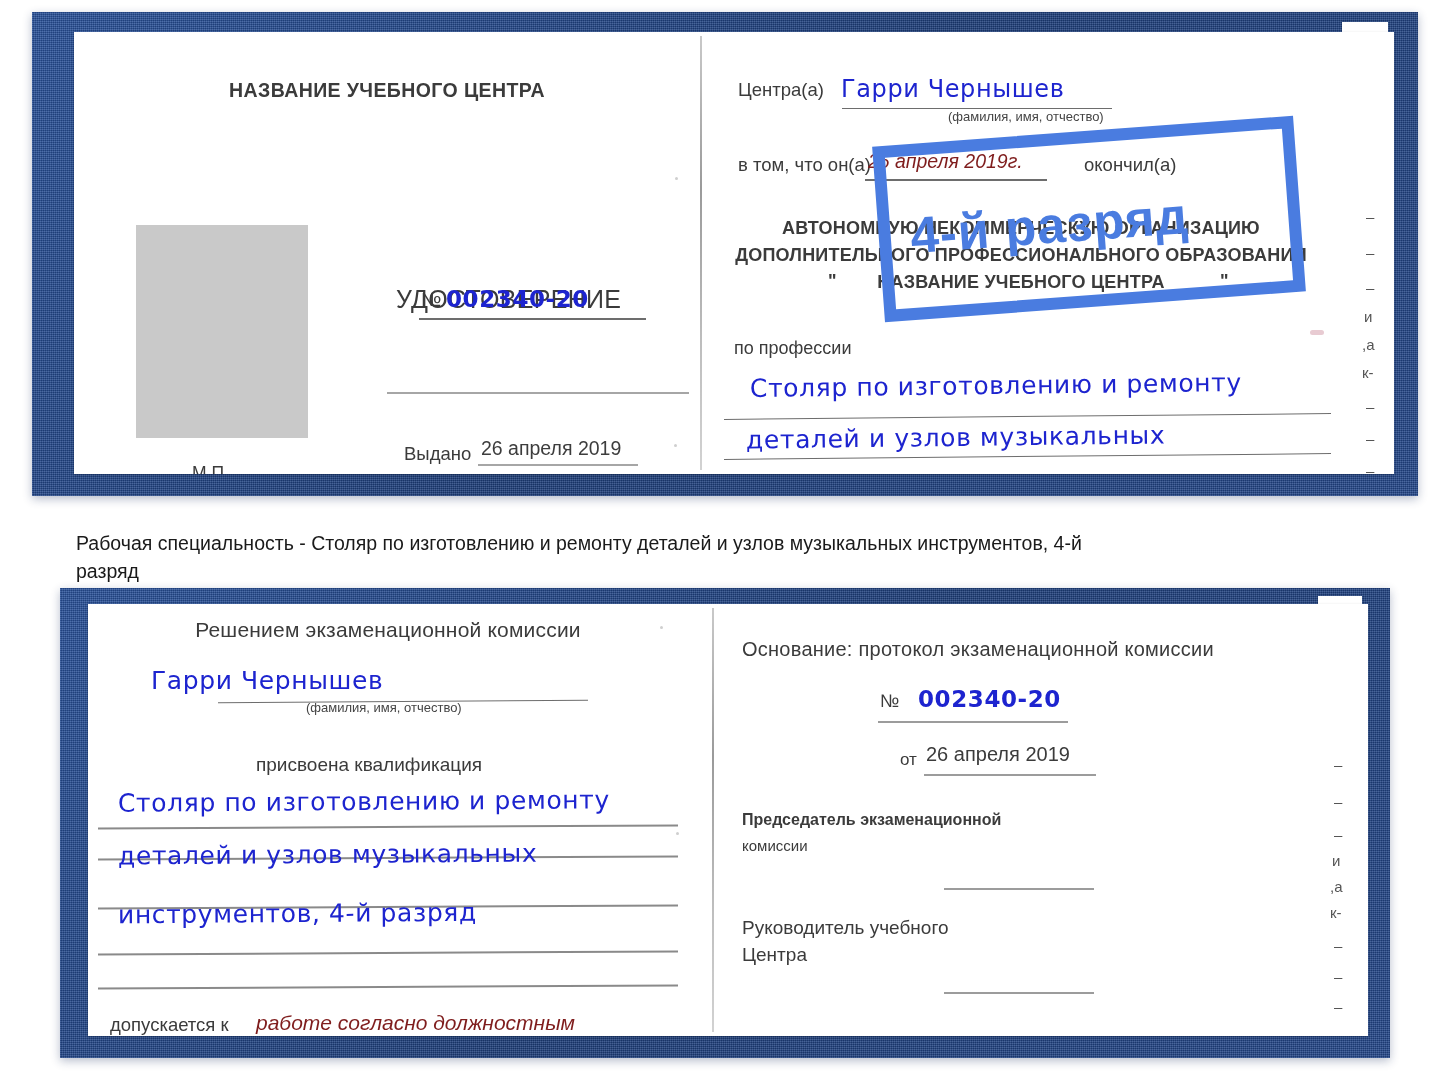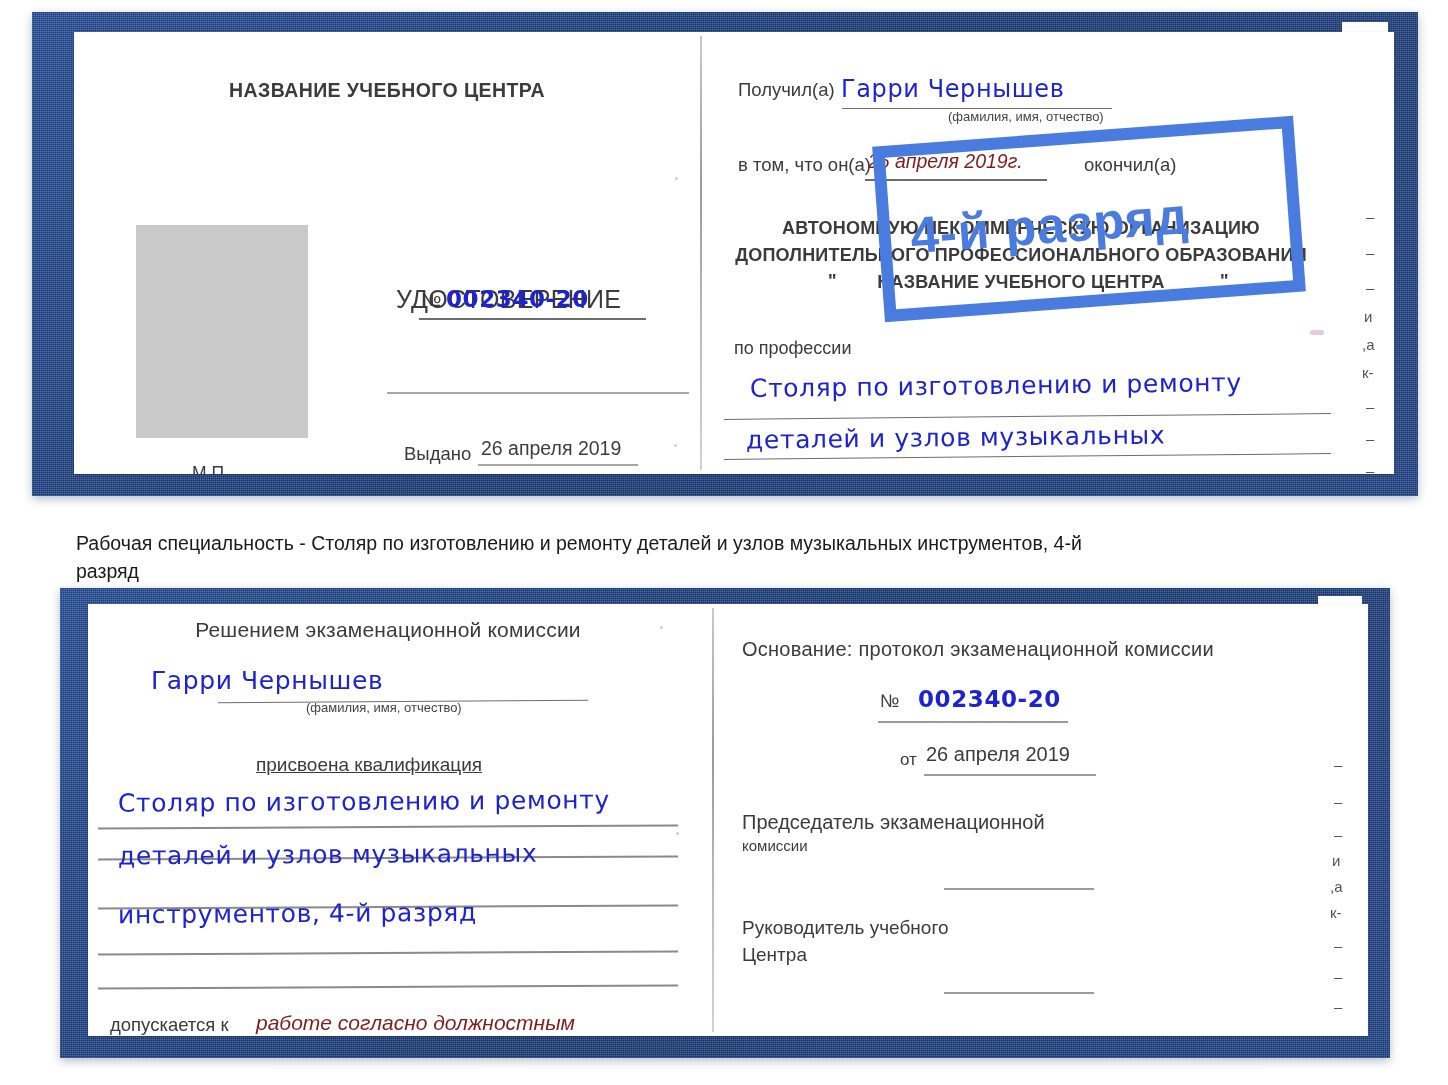--- a/index.html
+++ b/index.html
@@ -177,21 +177,21 @@
       <div class="tx" style="left:330px; top:412px; font-size:18.5px;">Выдано</div>
       <div class="tx" style="left:407px; top:406px; font-size:19.5px; color:#3d3d3d;">26 апреля 2019</div>
       <div class="rule" style="left:404px; top:432px; width:160px; height:2px; background:#a6a6a6;"></div>
 
       <div class="speck" style="left:601px; top:145px; width:3px; height:3px;"></div>
       <div class="speck" style="left:600px; top:412px; width:3px; height:3px;"></div>
     </div>
 
     <div class="page" style="left:628px; right:0;">
 
-      <div class="tx" style="left:36px; top:48px; font-size:18.5px;">Получил(а)</div>
+      <div class="tx" style="left:36px; top:48px; font-size:18.5px;">Центра(а)</div>
       <div class="hand" style="left:139px; top:43px; font-size:24px;">Гарри Чернышев</div>
       <div class="rule dark" style="left:140px; top:76px; width:270px; height:1px;"></div>
       <div class="tx" style="left:246px; top:78px; font-size:13px; color:#444;">(фамилия, имя, отчество)</div>
 
       <div class="tx" style="left:36px; top:123px; font-size:18.5px;">в том, что он(а)</div>
       <div class="ital-dark" style="left:166px; top:118px; font-size:19.5px;">26 апреля 2019г.</div>
       <div class="rule dark" style="left:163px; top:147px; width:182px; height:2px;"></div>
       <div class="tx" style="left:382px; top:123px; font-size:18.5px;">окончил(а)</div>
 
       <div class="tx center" style="left:14px; top:186px; width:610px; font-size:18px; font-weight:bold; letter-spacing:0.2px;">АВТОНОМНУЮ НЕКОММЕРЧЕСКУЮ ОРГАНИЗАЦИЮ</div>
@@ -240,21 +240,21 @@
     <div class="gutter" style="left:624px;"></div>
 
     <div class="page" style="left:0; width:720px;">
 
       <div class="tx center" style="left:0; top:14px; width:600px; font-size:21px; letter-spacing:0.2px;">Решением экзаменационной комиссии</div>
 
       <div class="hand" style="left:63px; top:62px; font-size:25px;">Гарри Чернышев</div>
       <div class="rule dark" style="left:130px; top:97px; width:370px; height:1.4px; transform:rotate(-0.4deg);"></div>
       <div class="tx" style="left:218px; top:97px; font-size:13px; color:#444;">(фамилия, имя, отчество)</div>
 
-      <div class="tx" style="left:168px; top:150px; font-size:19px;text-decoration:underline;">присвоена квалификация</div>
+      <div class="tx" style="left:168px; top:150px; font-size:19px;">присвоена квалификация</div>
 
       <div class="hand" style="left:30px; top:183px; font-size:25px; transform:rotate(-0.4deg);">Столяр по изготовлению и ремонту</div>
       <div class="rule" style="left:10px; top:222px; width:580px; height:1.6px; background:#8a8a8a; transform:rotate(-0.3deg);"></div>
       <div class="rule" style="left:10px; top:253px; width:580px; height:1.6px; background:#8a8a8a; transform:rotate(-0.3deg);"></div>
 
       <div class="hand" style="left:30px; top:236px; font-size:25px; transform:rotate(-0.4deg);">деталей и узлов музыкальных</div>
       <div class="rule" style="left:10px; top:302px; width:580px; height:1.6px; background:#8a8a8a; transform:rotate(-0.3deg);"></div>
 
       <div class="hand" style="left:30px; top:295px; font-size:25px; transform:rotate(-0.4deg);">инструментов, 4-й разряд</div>
       <div class="rule" style="left:10px; top:348px; width:580px; height:1.6px; background:#8a8a8a; transform:rotate(-0.3deg);"></div>
@@ -272,21 +272,21 @@
       <div class="tx" style="left:28px; top:34px; font-size:20px; letter-spacing:0.25px;">Основание: протокол экзаменационной комиссии</div>
 
       <div class="tx" style="left:166px; top:87px; font-size:18px;">№</div>
       <div class="hand" style="left:204px; top:82px; font-size:23px; font-weight:bold;">002340-20</div>
       <div class="rule" style="left:164px; top:117px; width:190px; height:2.2px; background:#9c9c9c;"></div>
 
       <div class="tx" style="left:186px; top:146px; font-size:17px;">от</div>
       <div class="tx" style="left:212px; top:139px; font-size:20px;">26 апреля 2019</div>
       <div class="rule" style="left:210px; top:170px; width:172px; height:2.2px; background:#9c9c9c;"></div>
 
-      <div class="tx" style="left:28px; top:207px; font-size:20px;">Председатель экзаменационной</div>
+      <div class="tx" style="left:28px; top:207px; font-size:16px;font-weight:bold;">Председатель экзаменационной</div>
       <div class="tx" style="left:28px; top:234px; font-size:15px;">комиссии</div>
       <div class="rule" style="left:230px; top:284px; width:150px; height:2.4px; background:#9c9c9c;"></div>
 
       <div class="tx" style="left:28px; top:313px; font-size:19px;">Руководитель учебного</div>
       <div class="tx" style="left:28px; top:340px; font-size:19px;">Центра</div>
       <div class="rule" style="left:230px; top:388px; width:150px; height:2.4px; background:#9c9c9c;"></div>
 
       <div class="frag" style="left:620px; top:152px;">–</div>
       <div class="frag" style="left:620px; top:189px;">–</div>
       <div class="frag" style="left:620px; top:222px;">–</div>

